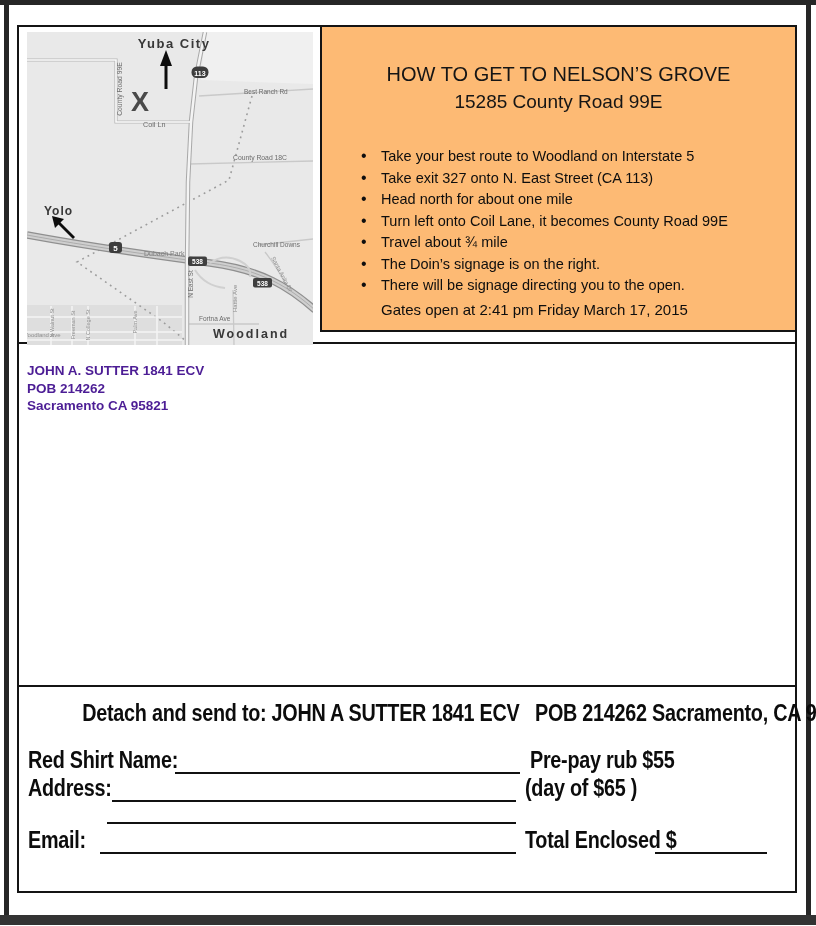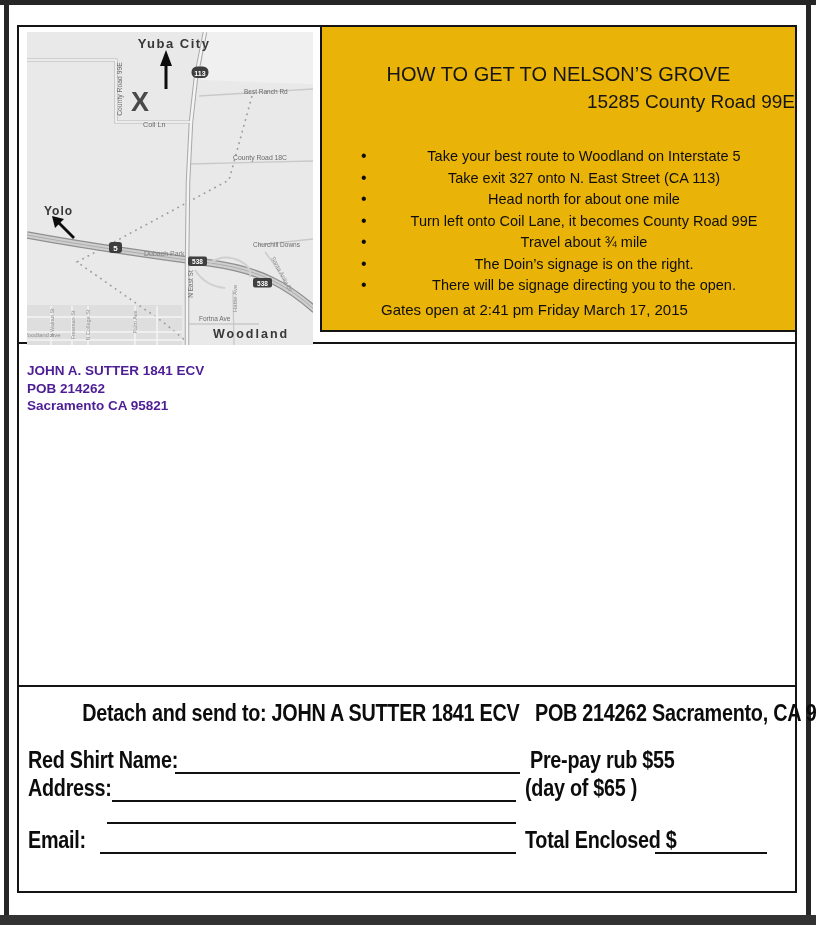--- a/index.html
+++ b/index.html
@@ -14,24 +14,24 @@
   .inner{position:absolute;left:17px;top:25px;width:780px;height:868px;
          border:2px solid #141414;box-sizing:border-box;background:#fff;}
   .divider{position:absolute;left:0;right:0;height:2px;background:#141414;}
   .div-mid{top:315px;z-index:1;}
   .div-form{top:658px;}
   
   .map{position:absolute;left:8px;top:5px;width:286px;height:313px;z-index:2;}
   .map text{font-family:"Liberation Sans",sans-serif;}
   
   .dirbox{position:absolute;left:301px;top:0;right:0;height:303px;
-          border-left:2px solid #141414;border-bottom:2px solid #141414;z-index:2;background:#eab308;}
+          border-left:2px solid #141414;border-bottom:2px solid #141414;z-index:2;background:#fdba74;}
   .dir-title{margin-top:33px;text-align:center;font-size:20px;line-height:28px;color:#151515;}
-  .dir-subtitle{text-align:right;font-size:19px;line-height:27px;color:#151515;}
-  .bullets{margin:31px 8px 0 36px;font-size:14.5px;line-height:21.5px;color:#0e0e0e;text-align:center;}
+  .dir-subtitle{text-align:center;font-size:19px;line-height:27px;color:#151515;}
+  .bullets{margin:31px 8px 0 36px;font-size:14.5px;line-height:21.5px;color:#0e0e0e;}
   .bullet-item{position:relative;padding-left:23px;white-space:nowrap;}
   .bullet-item::before{content:"\2022";position:absolute;left:3px;top:-1px;font-size:16px;}
   .gates{margin:4px 0 0 59px;font-size:15px;font-weight:normal;color:#0e0e0e;white-space:nowrap;}
   
   .sender{position:absolute;left:8px;top:335px;font-weight:bold;font-size:13.5px;
           line-height:17.5px;color:#4c1d95;}
   
   .ncenter{position:absolute;left:0;right:0;text-align:center;white-space:nowrap;}
   .ncwrap{display:inline-block;transform:scaleX(.86);transform-origin:center top;
           font-weight:bold;letter-spacing:-.3px;color:#0c0c0c;white-space:nowrap;}

